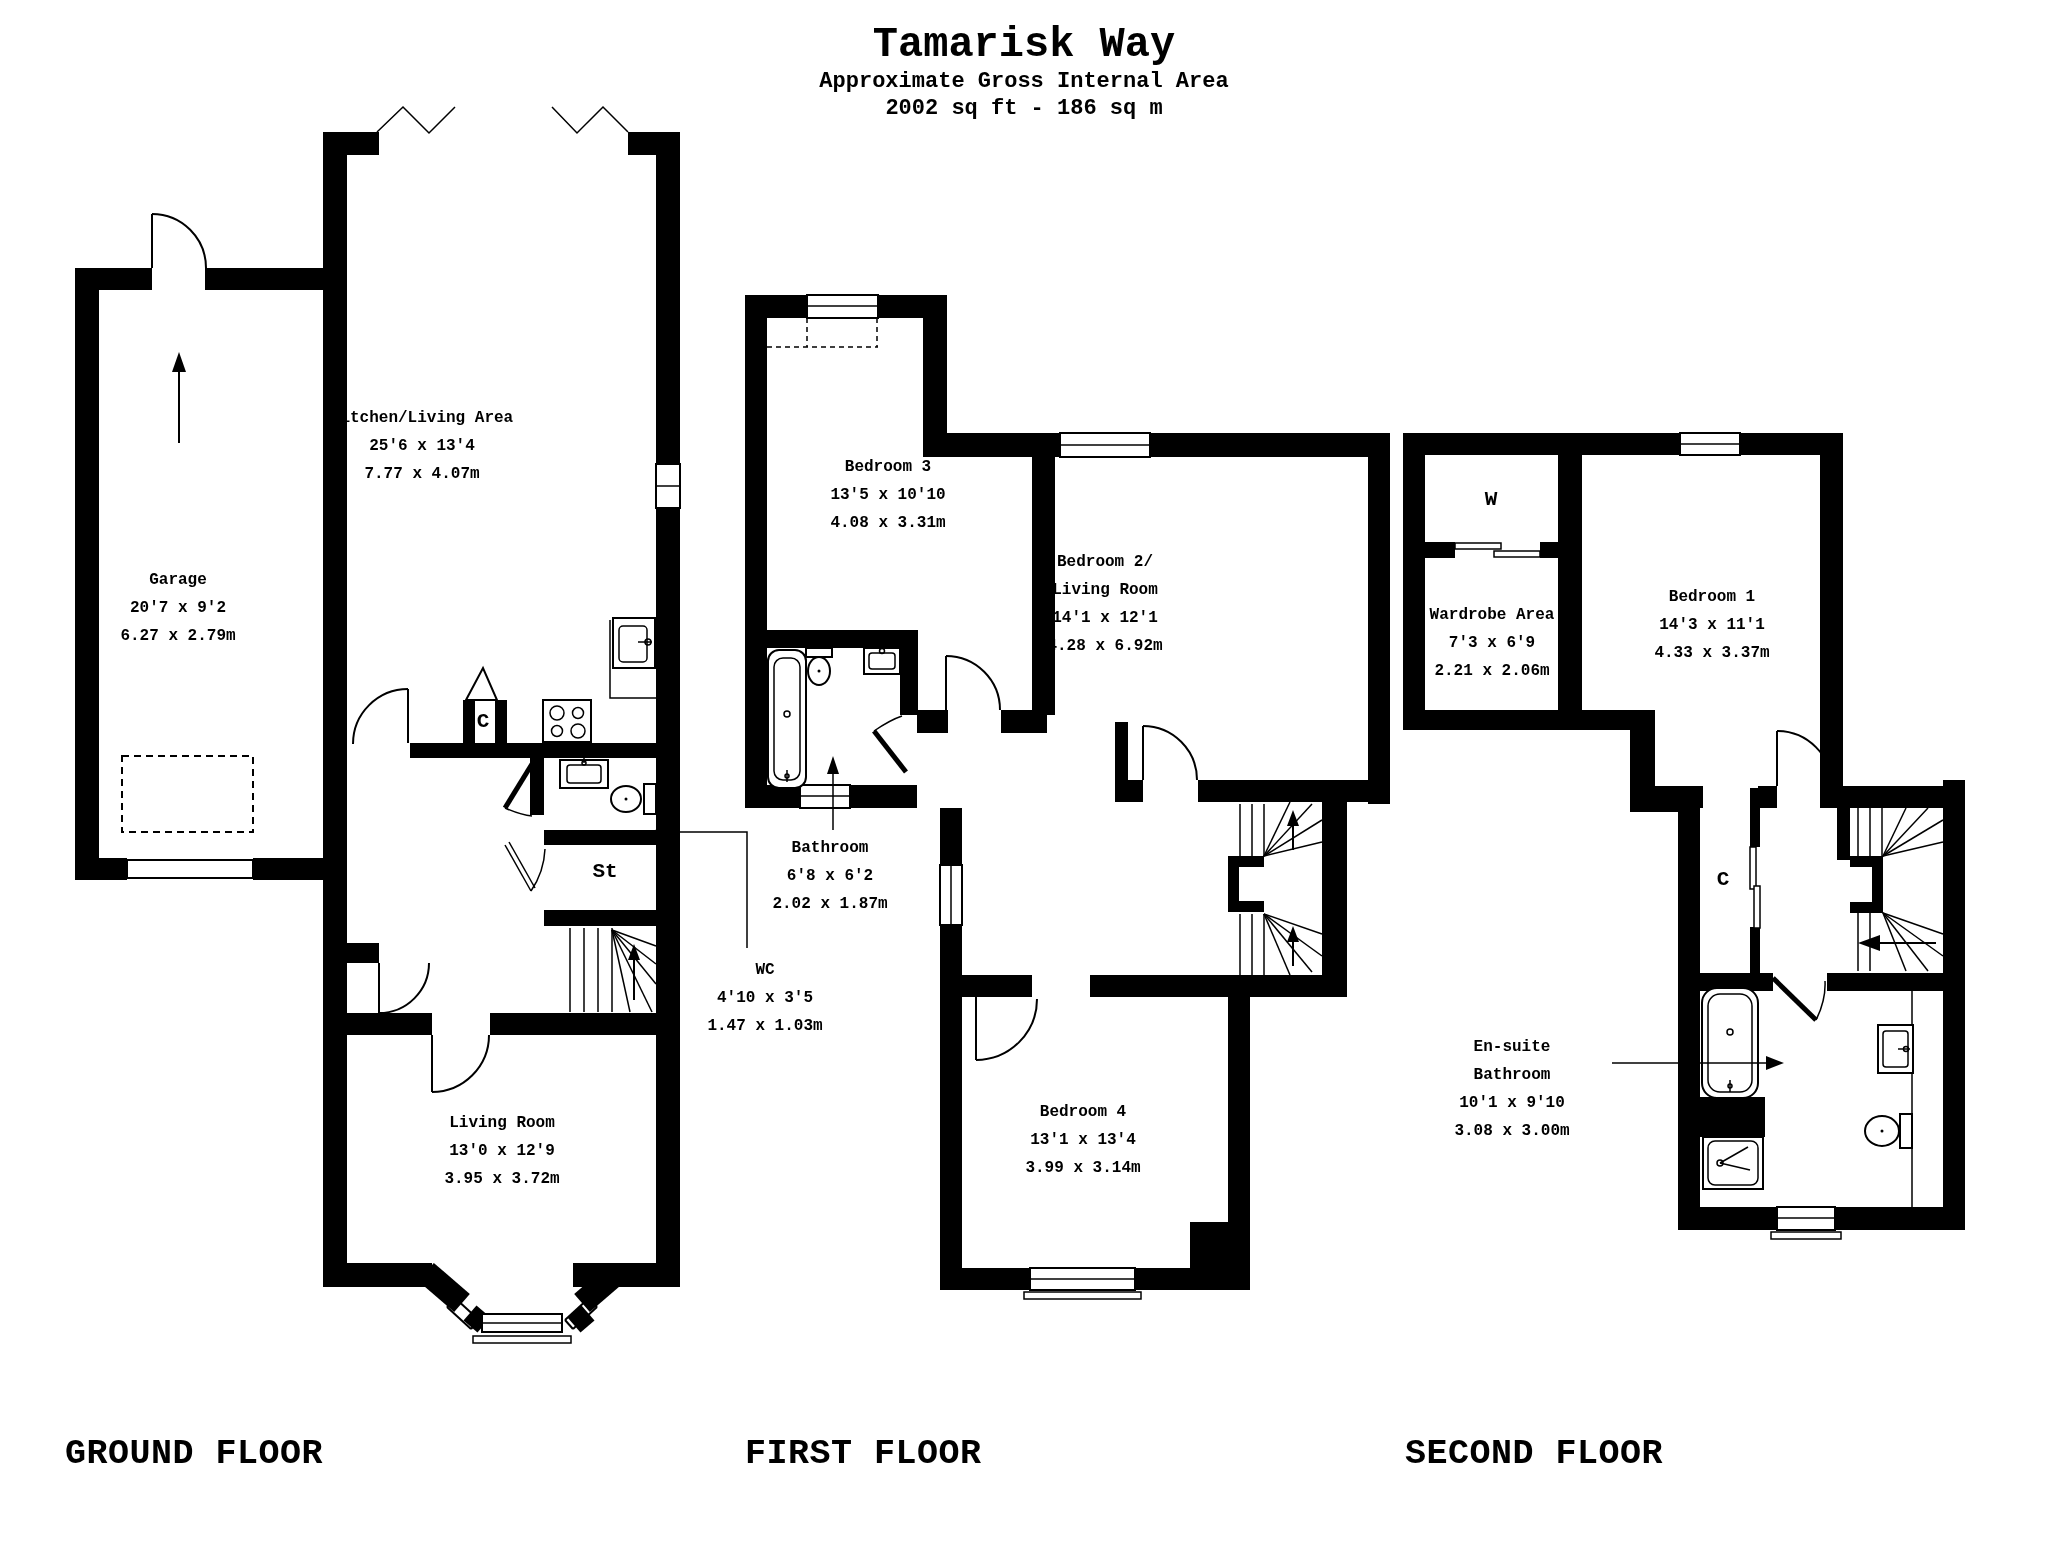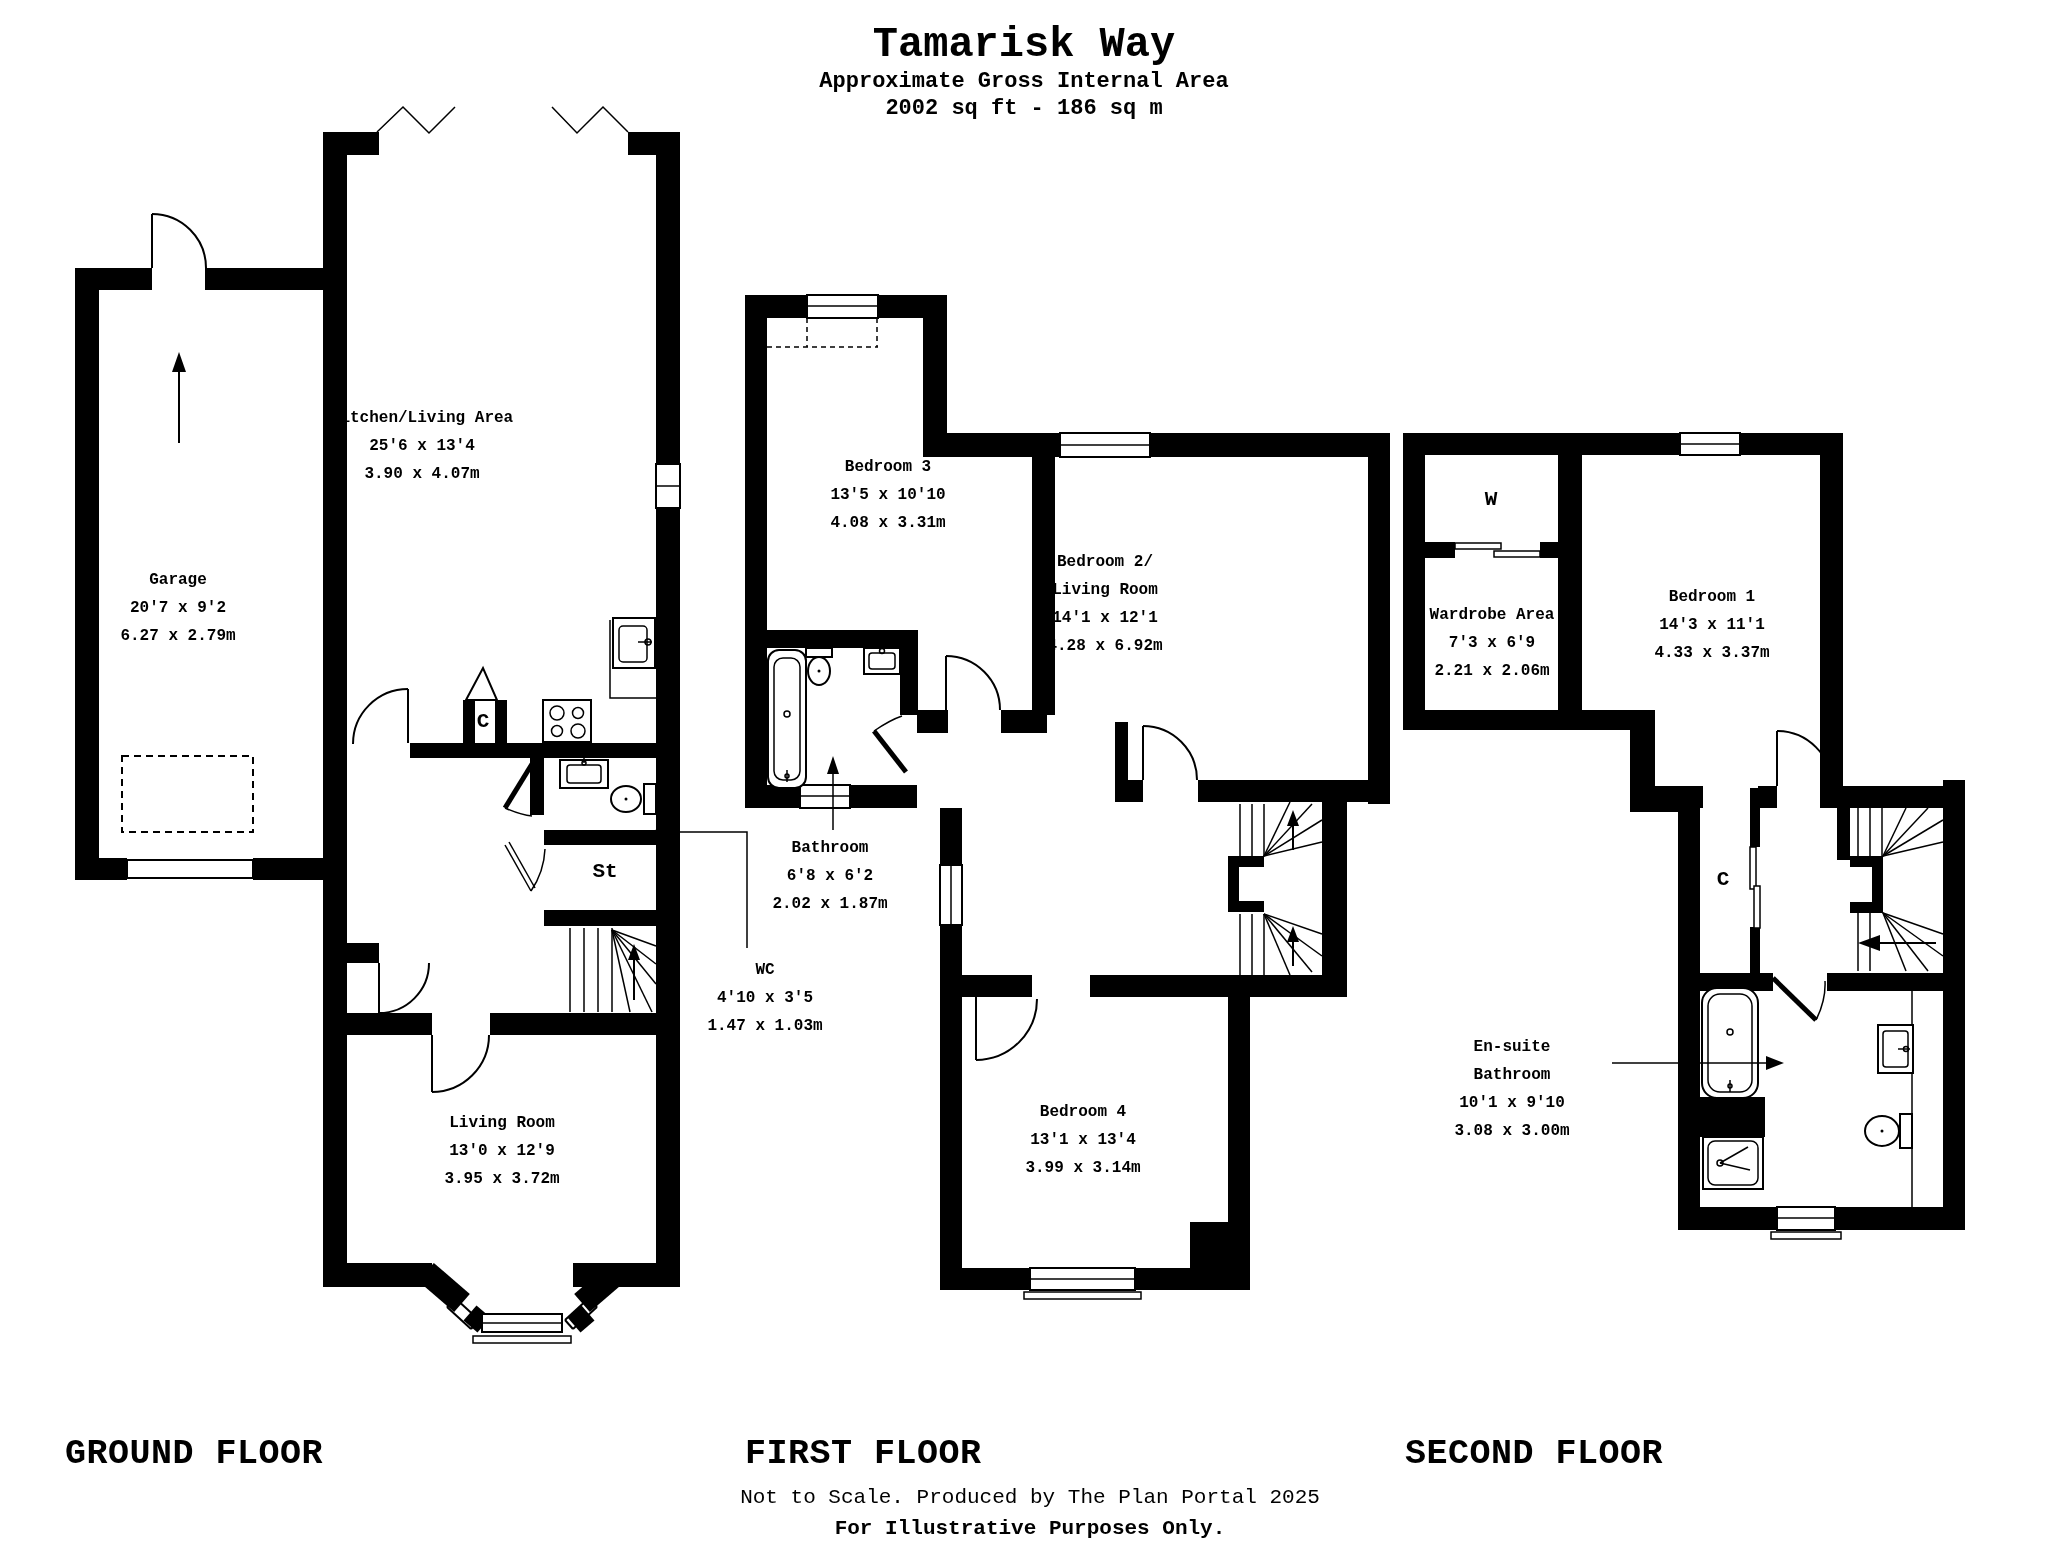--- a/index.html
+++ b/index.html
@@ -404,21 +404,21 @@
 
 <div class="title-block">
   <div class="title-main">Tamarisk Way</div>
   <div class="title-sub">Approximate Gross Internal Area</div>
   <div class="title-sub">2002 sq ft - 186 sq m</div>
 </div>
 
 <div class="lbl" style="left:422px;top:404px">
   <div>Kitchen/Living Area</div>
   <div>25'6 x 13'4</div>
-  <div>3.90 x 4.07m</div>
+  <div>7.77 x 4.07m</div>
 </div>
 <div class="lbl" style="left:178px;top:566px">
   <div>Garage</div>
   <div>20'7 x 9'2</div>
   <div>6.27 x 2.79m</div>
 </div>
 <div class="lbl" style="left:502px;top:1109px">
   <div>Living Room</div>
   <div>13'0 x 12'9</div>
   <div>3.95 x 3.72m</div>
@@ -469,18 +469,14 @@
   <div>Bathroom</div>
   <div>10'1 x 9'10</div>
   <div>3.08 x 3.00m</div>
 </div>
 <div class="lbl-s" style="left:1723px;top:868px">C</div>
 
 <div class="floor-lbl" style="left:65px;top:1434px">GROUND FLOOR</div>
 <div class="floor-lbl" style="left:745px;top:1434px">FIRST FLOOR</div>
 <div class="floor-lbl" style="left:1405px;top:1434px">SECOND FLOOR</div>
 
-<div class="footer-block">
-  <div>Not to Scale. Produced by The Plan Portal 2025</div>
-  <div class="footer-bold">For Illustrative Purposes Only.</div>
-</div>
 
 </div>
 
 </body></html>

